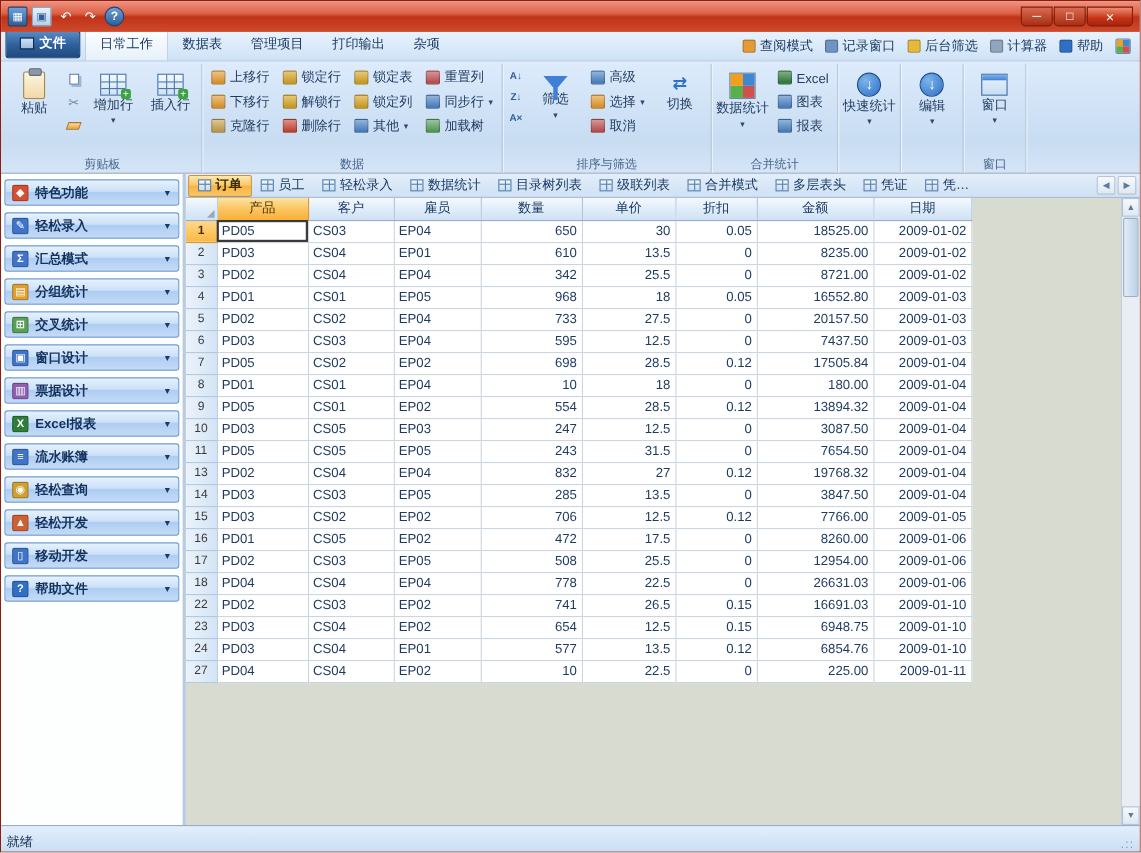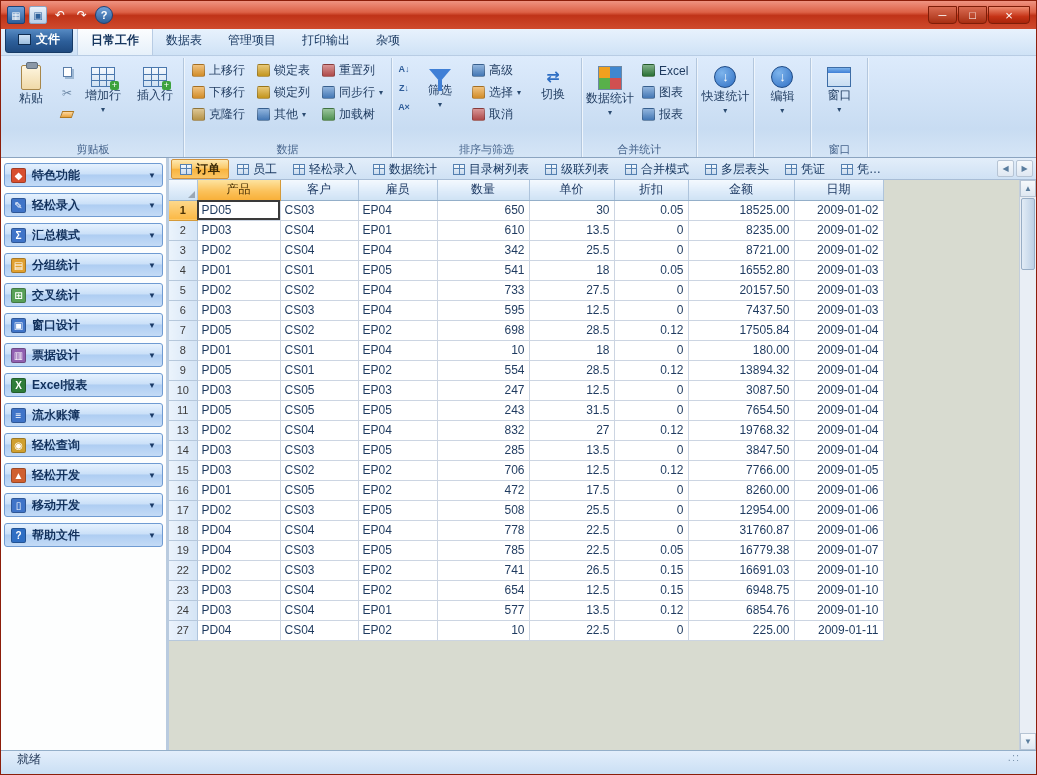--- a/index.html
+++ b/index.html
@@ -17,21 +17,21 @@
   .wtitle{position:absolute;left:0;right:0;text-align:center;font-size:12px;color:#fff;text-shadow:0 1px 2px rgba(0,0,0,.45);pointer-events:none}
   .winbtns{margin-left:auto;display:flex;gap:1px;padding-right:6px;z-index:2}
   .wbtn{width:29px;height:18px;display:flex;align-items:center;justify-content:center;border:1px solid #7e1d08;border-radius:0 0 4px 4px;background:linear-gradient(#d96b52,#a82e12);color:#fff;font-size:11px;line-height:1}
   .wbtn.close{width:42px;background:linear-gradient(#ef8d72,#c53316 60%,#a9240a);font-size:13px}
 
   
   .rtabs{height:27px;flex:none;background:linear-gradient(#e8f2fd,#cfe2f6);display:flex;align-items:flex-end;padding:0 4px;border-bottom:1px solid #b8cce4}
   .filebtn{display:flex;align-items:center;gap:5px;background:linear-gradient(#5a8ec7,#2d5f9a 55%,#1f4a80);color:#fff;font-weight:bold;padding:3px 12px 4px;border:1px solid #163a66;border-radius:3px;margin:0 4px 2px 0}
   .filebtn .fic{width:13px;height:11px;background:linear-gradient(#cfe2f6,#9dbede);border:1px solid #0f2c50;display:inline-block}
   .rtab{padding:5px 13px 6px;color:#15355e}
-  .rtab.active{background:linear-gradient(#fdfeff,#e6f0fa);border:1px solid #b8cce4;border-bottom:none;border-radius:3px 3px 0 0;font-weight:bold;padding-top:4px}
+  .rtab.active{background:linear-gradient(#fdfeff,#e6f0fa);border:1px solid #b8cce4;border-bottom:none;border-radius:3px 3px 0 0;font-weight:normal;padding-top:4px}
   .rright{margin-left:auto;display:flex;align-items:center;gap:11px;padding:0 4px 5px 0;color:#15355e}
   .rq{display:flex;align-items:center;gap:4px;white-space:nowrap}
   .rqi{width:12px;height:12px;border-radius:2px;flex:none;border:1px solid rgba(0,0,0,.25)}
   .theme-ic{width:14px;height:14px;border-radius:2px;background:linear-gradient(90deg,#f0a01e 50%,#3f87d0 50%) top/100% 50% no-repeat,linear-gradient(90deg,#58b04a 50%,#d05050 50%) bottom/100% 50% no-repeat;border:1px solid #6b87a5}
 
   
   .ribbon{height:102px;flex:none;background:linear-gradient(#ddebfc,#c8dcf2 72%,#d5e5f6);display:flex;padding:2px 2px 0;border-bottom:1px solid #8ba4c0}
   .rgroup{display:flex;flex-direction:column;border-right:1px solid #b3c7de;box-shadow:1px 0 0 #eef5fc;padding:2px 3px 0}
   .gitems{flex:1;display:flex;align-items:flex-start;gap:2px}
   .glabel{height:15px;text-align:center;font-size:11px;color:#46648c;white-space:nowrap;padding:0 4px}
@@ -93,21 +93,21 @@
   td.active-cell{outline:2px solid #3a3a3a;outline-offset:-2px}
   td.num{text-align:right}
 
   
   .vscroll{width:17px;flex:none;background:#e9eef5;border-left:1px solid #c3cedb;display:flex;flex-direction:column}
   .varrow{height:17px;flex:none;background:linear-gradient(#f6f9fc,#dfe8f2);border:1px solid #b6c4d4;color:#5a7d9e;font-size:8px;display:flex;align-items:center;justify-content:center}
   .vtrack{flex:1;padding:1px}
   .vthumb{height:72px;background:linear-gradient(90deg,#e2ecf6,#bcd0e6);border:1px solid #98aec6;border-radius:2px}
 
   
-  .statusbar{height:24px;flex:none;background:linear-gradient(#e3eefb,#cadff4);border-top:1px solid #94afc9;display:flex;align-items:flex-start;padding:0 16px;color:#1a3050}
+  .statusbar{height:24px;flex:none;background:linear-gradient(#e3eefb,#cadff4);border-top:1px solid #94afc9;display:flex;align-items:flex-end;padding:0 5px;color:#1a3050}
   .grip{margin-left:auto;color:#7e96ae;font-size:11px;letter-spacing:1px}
 </style>
 </head>
 <body>
 
 <div class="window">
 
   <div class="titlebar">
     <div class="qat">
       <span class="tb-ic app">▦</span>
@@ -127,20 +127,43 @@
     <div class="filebtn">
       <span class="fic"></span>
       <span>文件</span>
     </div>
     <div id="rtab-list" style="display:flex">
         <div class="rtab active">日常工作</div>
         <div class="rtab">数据表</div>
         <div class="rtab">管理项目</div>
         <div class="rtab">打印输出</div>
         <div class="rtab">杂项</div>
+      </div>
+    <div class="rright" id="rright">
+        <div class="rq">
+          <span class="rqi" style="background: rgb(229, 154, 53);"></span>
+          <span>查阅模式</span>
+        </div>
+        <div class="rq">
+          <span class="rqi" style="background: rgb(109, 148, 196);"></span>
+          <span>记录窗口</span>
+        </div>
+        <div class="rq">
+          <span class="rqi" style="background: rgb(229, 185, 58);"></span>
+          <span>后台筛选</span>
+        </div>
+        <div class="rq">
+          <span class="rqi" style="background: rgb(143, 166, 189);"></span>
+          <span>计算器</span>
+        </div>
+        <div class="rq">
+          <span class="rqi" style="background: rgb(47, 111, 196);"></span>
+          <span>帮助</span>
+        </div>
+        <span class="theme-ic"></span>
       </div>
   </div>
 
   <div class="ribbon">
 
     <div class="rgroup">
       <div class="gitems">
         <div class="lbtn">
           <span class="ic-paste"></span>
           <span class="blabel">粘贴</span>
@@ -185,20 +208,34 @@
               <span>下移行</span>
             </div>
             <div class="sbtn">
               <span class="si" style="background: linear-gradient(rgba(255, 255, 255, 0.4), rgba(0, 0, 0, 0.1)), rgb(200, 162, 78);"></span>
               <span>克隆行</span>
             </div>
           </div>
           <div class="scol">
             <div class="sbtn">
               <span class="si" style="background: linear-gradient(rgba(255, 255, 255, 0.4), rgba(0, 0, 0, 0.1)), rgb(217, 165, 32);"></span>
+              <span>锁定行</span>
+            </div>
+            <div class="sbtn">
+              <span class="si" style="background: linear-gradient(rgba(255, 255, 255, 0.4), rgba(0, 0, 0, 0.1)), rgb(217, 165, 32);"></span>
+              <span>解锁行</span>
+            </div>
+            <div class="sbtn">
+              <span class="si" style="background: linear-gradient(rgba(255, 255, 255, 0.4), rgba(0, 0, 0, 0.1)), rgb(204, 68, 51);"></span>
+              <span>删除行</span>
+            </div>
+          </div>
+          <div class="scol">
+            <div class="sbtn">
+              <span class="si" style="background: linear-gradient(rgba(255, 255, 255, 0.4), rgba(0, 0, 0, 0.1)), rgb(217, 165, 32);"></span>
               <span>锁定表</span>
             </div>
             <div class="sbtn">
               <span class="si" style="background: linear-gradient(rgba(255, 255, 255, 0.4), rgba(0, 0, 0, 0.1)), rgb(217, 165, 32);"></span>
               <span>锁定列</span>
             </div>
             <div class="sbtn">
               <span class="si" style="background: linear-gradient(rgba(255, 255, 255, 0.4), rgba(0, 0, 0, 0.1)), rgb(74, 132, 200);"></span>
               <span>其他</span>
               <span class="arr">▾</span>
@@ -381,21 +418,21 @@
           <span class="sarr">▼</span>
         </div>
         <div class="side-btn">
           <span class="sic" style="background: rgb(47, 111, 196);">?</span>
           <span>帮助文件</span>
           <span class="sarr">▼</span>
         </div>
       </div>
     <div class="content">
       <div class="ttabs">
-        <div id="ttabs-list" style="display:flex;align-items:flex-end;height:100%">
+        <div id="ttabs-list" style="display:flex;align-items:center;height:100%">
             <div class="ttab active">
               <span class="tgrid"></span>
               <span>订单</span>
             </div>
             <div class="ttab">
               <span class="tgrid"></span>
               <span>员工</span>
             </div>
             <div class="ttab">
               <span class="tgrid"></span>
@@ -494,21 +531,21 @@
                   <td class="num">25.5</td>
                   <td class="num">0</td>
                   <td class="num">8721.00</td>
                   <td class="num">2009-01-02</td>
                 </tr>
                 <tr>
                   <td class="rownum">4</td>
                   <td>PD01</td>
                   <td>CS01</td>
                   <td>EP05</td>
-                  <td class="num">541</td>
+                  <td class="num">968</td>
                   <td class="num">18</td>
                   <td class="num">0.05</td>
                   <td class="num">16552.80</td>
                   <td class="num">2009-01-03</td>
                 </tr>
                 <tr>
                   <td class="rownum">5</td>
                   <td>PD02</td>
                   <td>CS02</td>
                   <td>EP04</td>
@@ -640,33 +677,22 @@
                   <td class="num">2009-01-06</td>
                 </tr>
                 <tr>
                   <td class="rownum">18</td>
                   <td>PD04</td>
                   <td>CS04</td>
                   <td>EP04</td>
                   <td class="num">778</td>
                   <td class="num">22.5</td>
                   <td class="num">0</td>
-                  <td class="num">31760.87</td>
+                  <td class="num">26631.03</td>
                   <td class="num">2009-01-06</td>
-                </tr>
-                <tr>
-                  <td class="rownum">19</td>
-                  <td>PD04</td>
-                  <td>CS03</td>
-                  <td>EP05</td>
-                  <td class="num">785</td>
-                  <td class="num">22.5</td>
-                  <td class="num">0.05</td>
-                  <td class="num">16779.38</td>
-                  <td class="num">2009-01-07</td>
                 </tr>
                 <tr>
                   <td class="rownum">22</td>
                   <td>PD02</td>
                   <td>CS03</td>
                   <td>EP02</td>
                   <td class="num">741</td>
                   <td class="num">26.5</td>
                   <td class="num">0.15</td>
                   <td class="num">16691.03</td>

